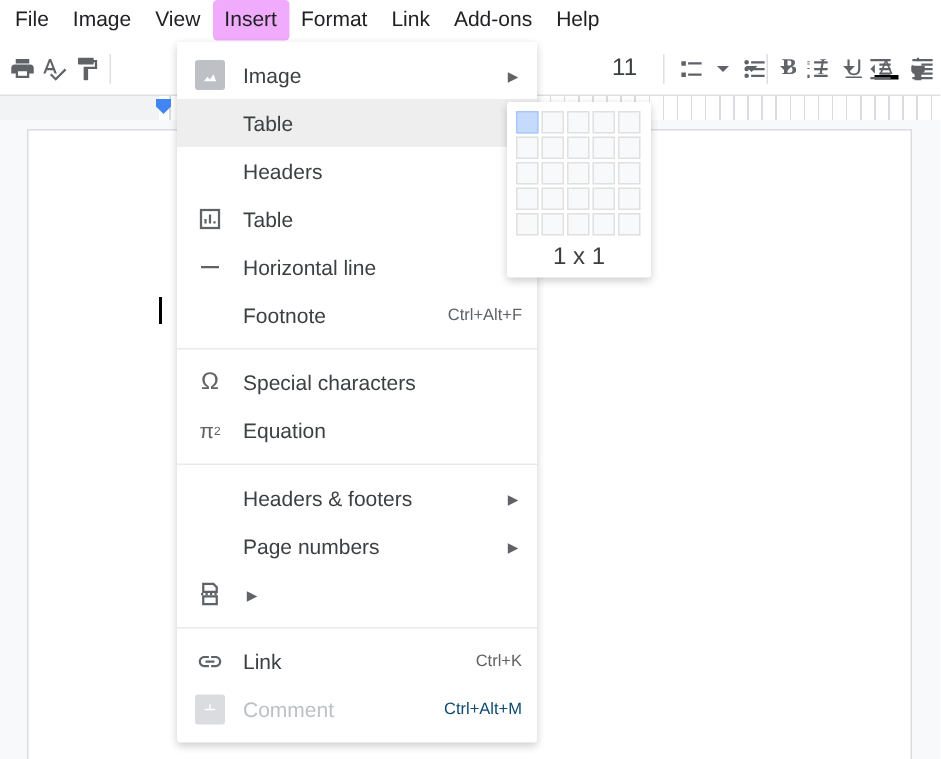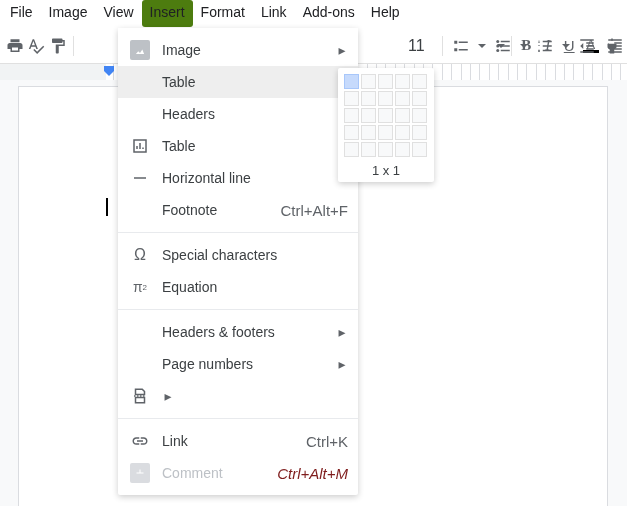--- a/index.html
+++ b/index.html
@@ -20,21 +20,21 @@
     border-bottom: 1px solid transparent;
   }
   .menubar-item {
     padding: 4px 8px;
     font-size: 14px;
     color: #202124;
     cursor: pointer;
     border-radius: 3px;
   }
   .menubar-item.active {
-    background: #4d7c0f;
+    background: #f0abfc;
   }
   .toolbar {
     display: flex;
     align-items: center;
     height: 36px;
     padding: 0 4px;
     border-bottom: 1px solid #e0e0e0;
     gap: 0;
   }
   .tb-btn {
@@ -122,22 +122,22 @@
     width: 20px;
     height: 20px;
     margin-right: 12px;
     color: #5f6368;
     display: flex;
     align-items: center;
     justify-content: center;
     flex: 0 0 20px;
   }
   .dd-label { flex: 1; }
-  .dd-sc { color: #5f6368; font-size: 15px; margin-left: 10px; }
-  .dd-sc.dim { color: #7f1d1d; font-style: italic; }
+  .dd-sc { color: #5f6368; font-size: 11px; margin-left: 10px; }
+  .dd-sc.dim { color: #0c4a6e; }
   .dd-arrow { color: #5f6368; width:12px; text-align:center;}
   .dd-sep {
     height: 1px;
     background: #e8eaed;
     margin: 6px 0;
   }
   .dd-item.disabled .dd-label { color: #bdc1c6; }
   .table-popup {
     position: absolute;
     left: 338px;
@@ -155,21 +155,21 @@
     grid-template-rows: repeat(5, 15px);
     gap: 2px;
   }
   .cell {
     border: 1px solid #e0e0e0;
     background: #f8f9fa;
   }
   .cell.sel { background: #c6dafc; border-color:#a8c7fa;}
   .grid-label {
     text-align: center;
-    font-size: 13px;
+    font-size: 16px;
     color: #3c4043;
     margin-top: 6px;
   }
   svg { display:block; }
   .dd-ico.greybg { background:#bdc1c6; color:#fff; border-radius:2px;}
 </style>
 </head>
 <body>
 
 <div class="menubar">

